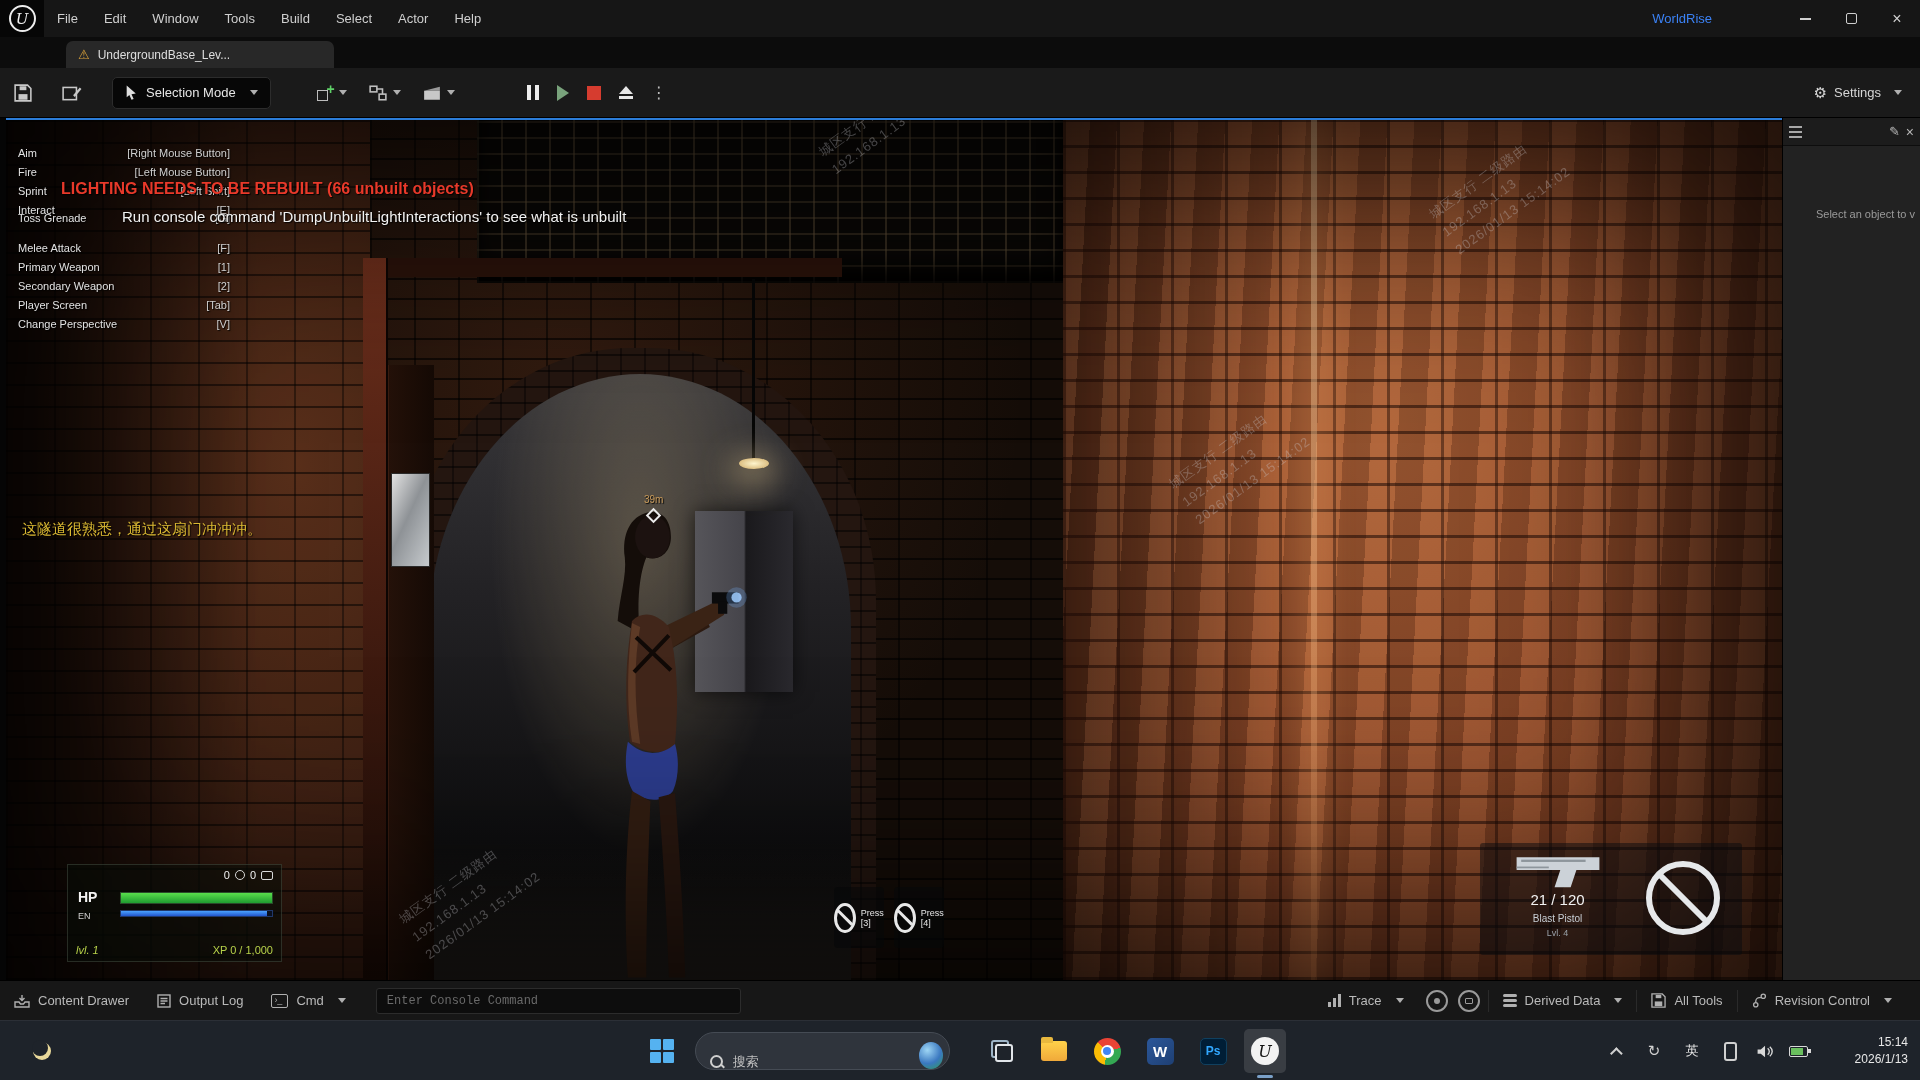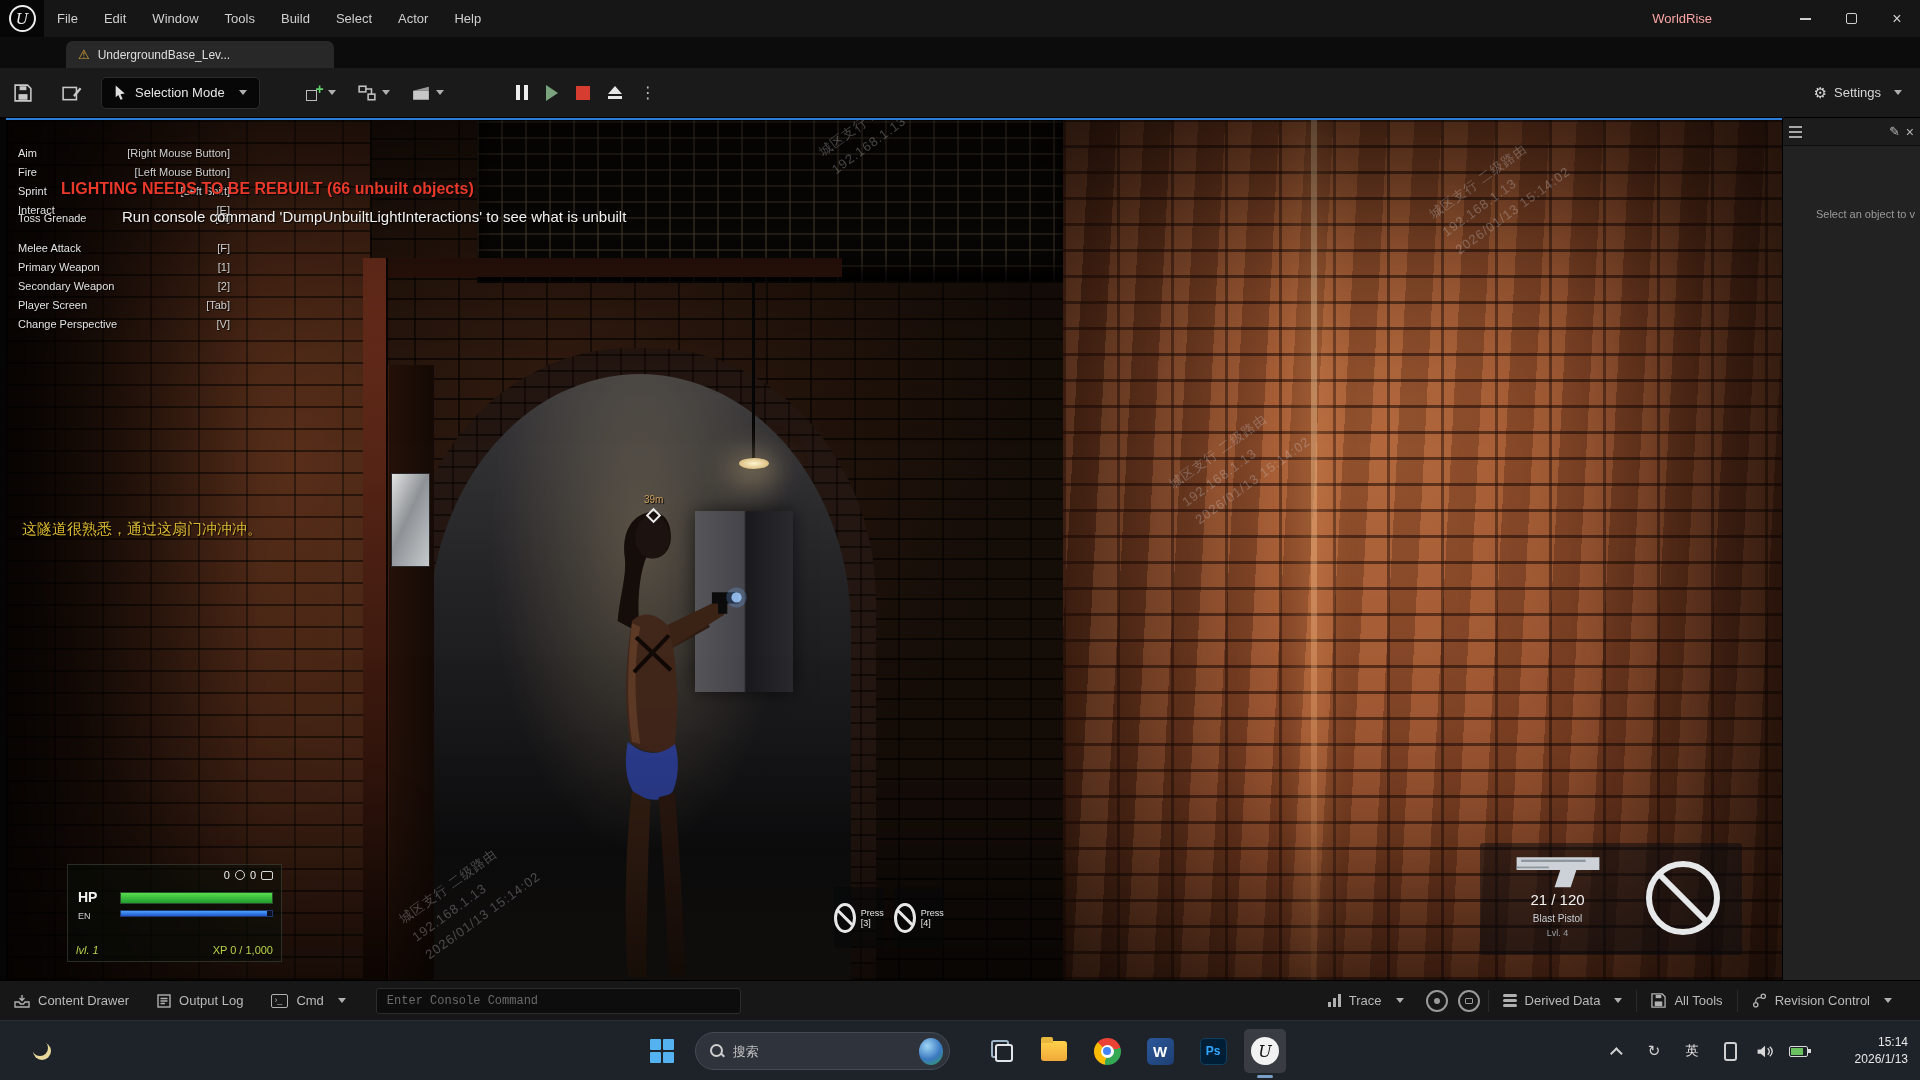--- a/index.html
+++ b/index.html
@@ -5,39 +5,39 @@
   * { margin:0; padding:0; box-sizing:border-box; }
   html,body { width:1920px; height:1080px; overflow:hidden; background:#101010;
     font-family:"Liberation Sans", sans-serif; color:#d4d4d4; -webkit-font-smoothing:antialiased; }
 
   
   #menubar { position:absolute; left:0; top:0; width:1920px; height:37px; background:#161616; display:flex; align-items:center; z-index:100; }
   #logo { width:44px; height:37px; background:#060606; display:flex; align-items:center; justify-content:center; }
   #logo .ring { width:27px; height:27px; border:2px solid #ededed; border-radius:50%; display:flex; align-items:center; justify-content:center;
     font-family:"DejaVu Serif", serif; font-style:italic; font-size:15px; color:#f2f2f2; }
   .menu-item { padding:0 13px; font-size:13px; color:#cfcfcf; height:37px; line-height:37px; cursor:default; }
-  #win-title { position:absolute; right:208px; font-size:13px; color:#fca5a5; }
+  #win-title { position:absolute; right:208px; font-size:13px; color:#3b82f6; }
   #win-btns { position:absolute; right:0; top:0; height:37px; display:flex; }
   .win-btn { width:46px; height:37px; display:flex; align-items:center; justify-content:center; color:#cfcfcf; font-size:16px; }
   .min-glyph { width:11px; height:2px; background:#cfcfcf; display:inline-block; }
   .max-glyph { width:11px; height:11px; border:1.5px solid #cfcfcf; border-radius:2px; display:inline-block; }
 
   
   #tabbar { position:absolute; left:0; top:37px; width:1920px; height:31px; background:#0c0c0c; z-index:99; }
   #tab-active { position:absolute; left:66px; top:4px; width:268px; height:27px; background:#282828; border-radius:7px 7px 0 0;
     display:flex; align-items:center; gap:8px; padding:0 12px; font-size:12px; color:#dedede; }
   .tab-warning { color:#dba23a; font-size:13px; }
 
   
   #toolbar { position:absolute; left:0; top:68px; width:1920px; height:50px; background:#1a1a1a; border-bottom:1px solid #000;
     display:flex; align-items:center; z-index:98; }
   .tbtn { display:flex; align-items:center; justify-content:center; color:#c4c4c4; }
   .caret { width:0; height:0; border-left:4px solid transparent; border-right:4px solid transparent; border-top:5px solid #b0b0b0; display:inline-block; margin-left:6px; }
   #mode-btn { height:32px; background:#070707; border:1px solid #2c2c2c; border-radius:5px; display:flex; align-items:center; gap:8px;
-    padding:0 12px; margin-left:19px; font-size:13px; color:#e6e6e6; }
+    padding:0 12px; margin-left:30px; font-size:13px; color:#e6e6e6; }
   .toolgroup { display:flex; align-items:center; gap:4px; }
   .pause-bars { display:inline-flex; gap:4px; }
   .pause-bars i { width:4px; height:15px; background:#ededed; display:block; }
   .play-tri { width:0; height:0; border-top:8px solid transparent; border-bottom:8px solid transparent; border-left:12px solid #79a37c; display:inline-block; }
   .stop-sq { width:14px; height:14px; background:#d63c2f; display:inline-block; }
   .eject-g { display:inline-flex; flex-direction:column; align-items:center; gap:2px; }
   .eject-g .tri { width:0; height:0; border-left:7px solid transparent; border-right:7px solid transparent; border-bottom:8px solid #e6e6e6; }
   .eject-g .bar { width:14px; height:3px; background:#e6e6e6; }
   #settings-btn { position:absolute; right:18px; display:flex; align-items:center; gap:7px; font-size:13px; color:#d6d6d6; }
 
@@ -170,21 +170,21 @@
   .stack-ic { display:inline-flex; flex-direction:column; gap:2px; }
   .stack-ic i { width:14px; height:3px; background:#b0b0b0; border-radius:2px; display:block; }
   .cmdbox { width:17px; height:14px; border:1.5px solid #b0b0b0; border-radius:2px; font-size:9px; line-height:11px; text-align:left; padding-left:2px; color:#b0b0b0; }
 
   
   #taskbar { position:absolute; left:0; top:1020px; width:1920px; height:60px; background:#1e232a; border-top:1px solid rgba(255,255,255,.06); z-index:110; }
   #taskbar .tb { position:absolute; top:16px; width:28px; height:28px; display:flex; align-items:center; justify-content:center; }
   .win-logo { display:grid; grid-template-columns:11px 11px; grid-template-rows:11px 11px; gap:2px; }
   .win-logo i { background:#55b2f0; border-radius:1px; display:block; }
   #search-pill { position:absolute; left:695px; top:11px; width:255px; height:38px; background:#2f343c; border:1px solid #454b54;
-    border-radius:19px; display:flex; align-items:center; padding:0 6px 0 14px; gap:10px; }
+    border-radius:19px; display:flex; align-items:flex-end; padding:0 6px 0 14px; gap:10px; }
   .mag { position:relative; width:14px; height:14px; }
   .mag::before { content:""; position:absolute; left:0; top:0; width:9px; height:9px; border:2px solid #cfcfcf; border-radius:50%; }
   .mag::after { content:""; position:absolute; left:10px; top:10px; width:5px; height:2px; background:#cfcfcf; transform:rotate(45deg); }
   #search-input { flex:1; background:transparent; border:none; outline:none; color:#d8d8d8; font-size:13px; font-family:"Liberation Sans", sans-serif; }
   #search-input::placeholder { color:#c2c2c2; }
   .weather-ic { width:27px; height:27px; border-radius:50%; background:radial-gradient(circle at 35% 30%, #9ed6f5, #3a78c0 55%, #2f9e57); }
   .taskview-ic { position:relative; width:22px; height:22px; }
   .taskview-ic::before { content:""; position:absolute; left:0; top:0; width:14px; height:14px; border:2px solid #9fb6c8; border-radius:3px; }
   .taskview-ic::after { content:""; position:absolute; right:0; bottom:0; width:14px; height:14px; border:2px solid #e2e6ea; border-radius:3px; background:#1e232a; }
   .folder-ic { position:relative; width:26px; height:20px; background:linear-gradient(180deg, #ffd24a, #f0a93a); border-radius:3px; }

